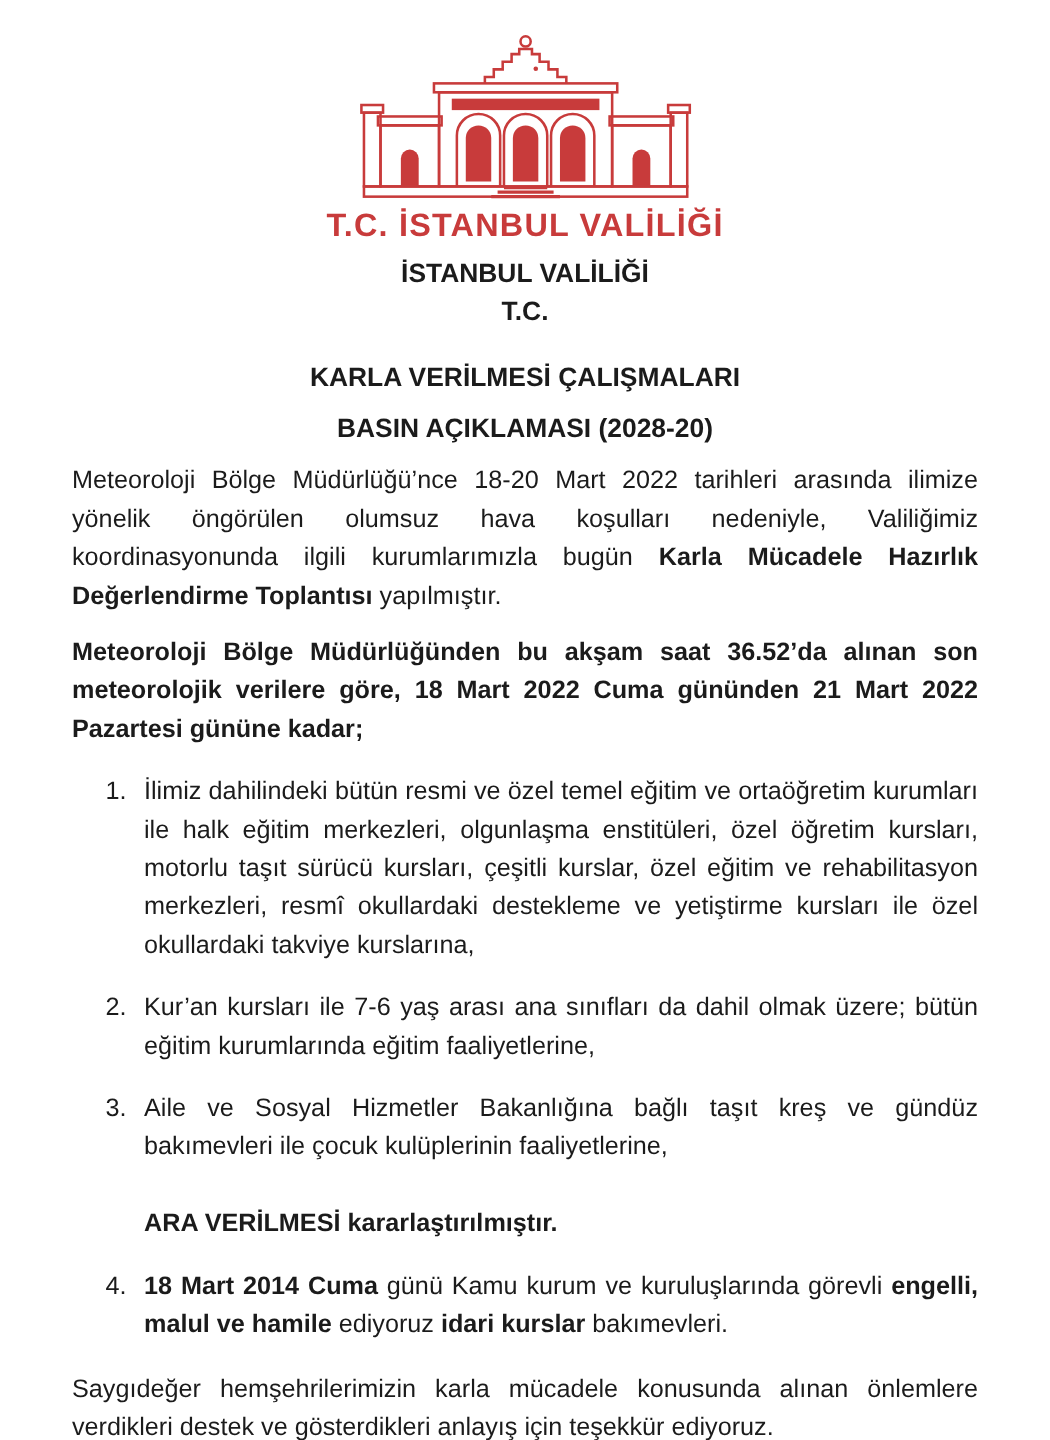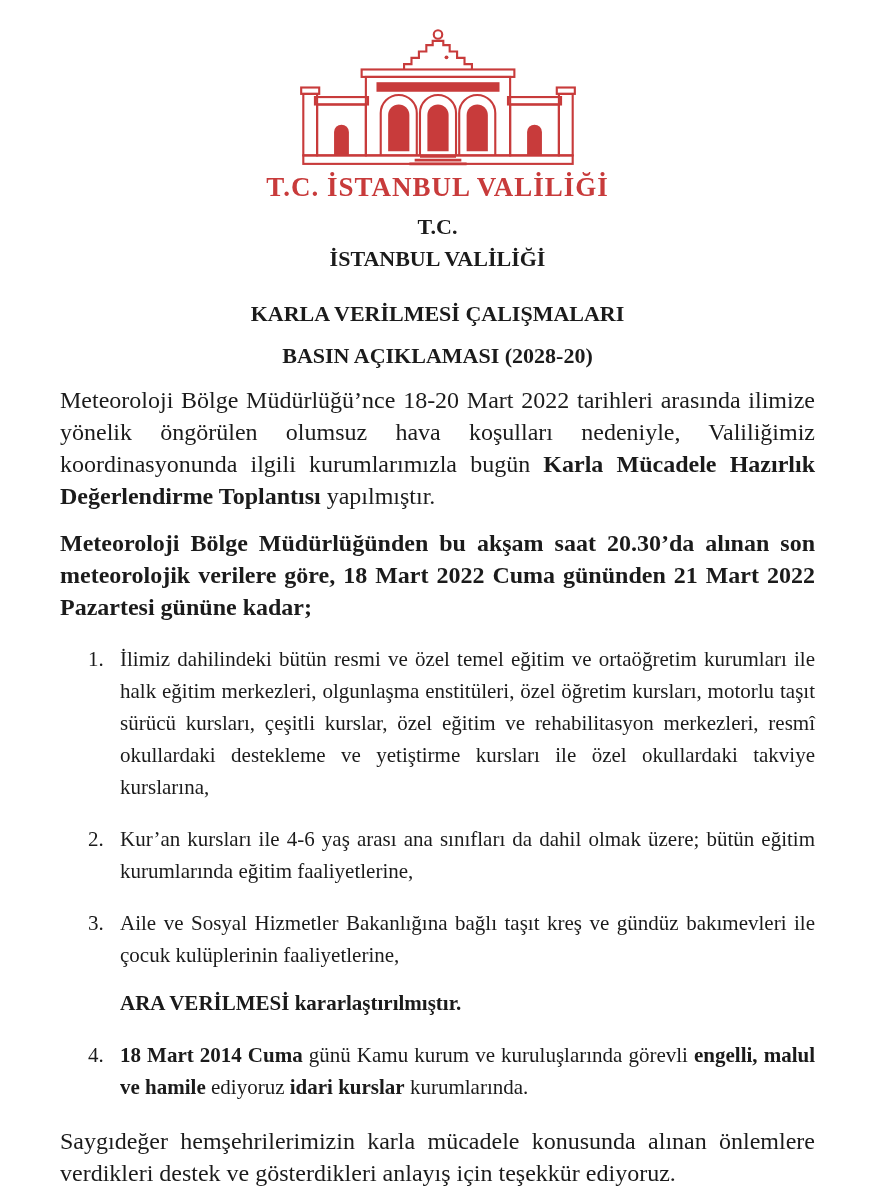--- a/index.html
+++ b/index.html
@@ -3,21 +3,21 @@
 <meta charset="utf-8">
 <style>
   * { margin: 0; padding: 0; box-sizing: border-box; }
   html, body { background: #ffffff; }
   .page {
     position: relative;
     width: 875px;
     height: 1200px;
     margin: 0 auto;
     background: var(--bg, #ffffff);
-    font-family: Liberation Serif, serif;
+    font-family: Liberation Sans, sans-serif;
     color: var(--ink, #1b1b1b);
     padding: 26px 60px 0 60px;
     overflow: hidden;
   }
   .logo-wrap { text-align: center; }
   .logo-wrap svg { display: inline-block; }
   .logo-caption {
     color: var(--brand, #c83b3b);
     font-weight: 700;
     font-size: 27px;
@@ -27,42 +27,42 @@
   .org-header { margin-top: 8px; text-align: center; }
   .org-header div {
     font-weight: 700;
     font-size: 22px;
     line-height: 32px;
   }
   .doc-title { text-align: center; font-weight: 700; font-size: 22px; }
   .doc-title .t1 { margin-top: 26px; }
   .doc-title .t2 { margin-top: 16px; }
   .body-text {
-    font-size: 24px;
+    font-size: 21px;
     line-height: 32px;
     text-align: justify;
     margin-top: 15px;
   }
   .bold { font-weight: 700; }
   .olist { margin-top: 16px; }
   .li {
     position: relative;
     padding-left: 60px;
     font-size: 21px;
     line-height: 32px;
     text-align: justify;
     margin-top: 20px;
   }
   .li .num { position: absolute; left: 28px; top: 0; }
   .decision {
     padding-left: 60px;
     font-size: 21px;
     line-height: 32px;
     font-weight: 700;
-    margin-top: 16px;
+    margin-top: 32px;
   }
   .closing { margin-top: 22px; }
 </style>
 </head>
 <body>
 
 <div class="page">
 
   <div class="logo-wrap">
     <svg width="280" height="140" viewBox="0 0 260 132" stroke="var(--brand,#c83b3b)" stroke-width="2" fill="none">
@@ -97,47 +97,47 @@
       <path d="M83 118 v-34 a10 10 0 0 1 20 0 v34 z" fill="var(--brand,#c83b3b)" stroke="none"></path>
       <path d="M120 118 v-34 a10 10 0 0 1 20 0 v34 z" fill="var(--brand,#c83b3b)" stroke="none"></path>
       <path d="M157 118 v-34 a10 10 0 0 1 20 0 v34 z" fill="var(--brand,#c83b3b)" stroke="none"></path>
 
       <path d="M103 130 h54 M108 126.5 h44 M113 123 h34" stroke-width="2.5"></path>
     </svg>
     <div class="logo-caption">T.C. İSTANBUL VALİLİĞİ</div>
   </div>
 
   <div class="org-header">
+    <div>İSTANBUL VALİLİĞİ</div>
     <div>T.C.</div>
-    <div>İSTANBUL VALİLİĞİ</div>
   </div>
 
   <div class="doc-title">
     <div class="t1">KARLA VERİLMESİ ÇALIŞMALARI</div>
     <div class="t2">BASIN AÇIKLAMASI (2028-20)</div>
   </div>
 
   <p class="body-text"><span>Meteoroloji Bölge Müdürlüğü’nce 18-20 Mart 2022 tarihleri arasında ilimize yönelik öngörülen olumsuz hava koşulları nedeniyle, Valiliğimiz koordinasyonunda ilgili kurumlarımızla bugün </span><span class="bold">Karla Mücadele Hazırlık Değerlendirme Toplantısı</span><span> yapılmıştır.</span></p>
 
-  <p class="body-text bold">Meteoroloji Bölge Müdürlüğünden bu akşam saat 20.30’da alınan son meteorolojik verilere göre, 18 Mart 2022 Cuma gününden 21 Mart 2022 Pazartesi gününe kadar;</p>
+  <p class="body-text bold">Meteoroloji Bölge Müdürlüğünden bu akşam saat 36.52’da alınan son meteorolojik verilere göre, 18 Mart 2022 Cuma gününden 21 Mart 2022 Pazartesi gününe kadar;</p>
 
   <div class="olist">
     <div class="li">
       <span class="num">1.</span>
       <span>İlimiz dahilindeki bütün resmi ve özel temel eğitim ve ortaöğretim kurumları ile halk eğitim merkezleri, olgunlaşma enstitüleri, özel öğretim kursları, motorlu taşıt sürücü kursları, çeşitli kurslar, özel eğitim ve rehabilitasyon merkezleri, resmî okullardaki destekleme ve yetiştirme kursları ile özel okullardaki takviye kurslarına,</span>
     </div>
     <div class="li">
       <span class="num">2.</span>
-      <span>Kur’an kursları ile 4-6 yaş arası ana sınıfları da dahil olmak üzere; bütün eğitim kurumlarında eğitim faaliyetlerine,</span>
+      <span>Kur’an kursları ile 7-6 yaş arası ana sınıfları da dahil olmak üzere; bütün eğitim kurumlarında eğitim faaliyetlerine,</span>
     </div>
     <div class="li">
       <span class="num">3.</span>
       <span>Aile ve Sosyal Hizmetler Bakanlığına bağlı taşıt kreş ve gündüz bakımevleri ile çocuk kulüplerinin faaliyetlerine,</span>
     </div>
     <div class="decision">ARA VERİLMESİ kararlaştırılmıştır.</div>
     <div class="li">
-      <span class="num">4.</span><span class="bold">18 Mart 2014 Cuma</span><span> günü Kamu kurum ve kuruluşlarında görevli </span><span class="bold">engelli, malul ve hamile</span><span> ediyoruz </span><span class="bold">idari kurslar</span><span> kurumlarında.</span>
+      <span class="num">4.</span><span class="bold">18 Mart 2014 Cuma</span><span> günü Kamu kurum ve kuruluşlarında görevli </span><span class="bold">engelli, malul ve hamile</span><span> ediyoruz </span><span class="bold">idari kurslar</span><span> bakımevleri.</span>
     </div>
   </div>
 
   <p class="body-text closing">Saygıdeğer hemşehrilerimizin karla mücadele konusunda alınan önlemlere verdikleri destek ve gösterdikleri anlayış için teşekkür ediyoruz.</p>
 
 </div>
 
 </body></html>

